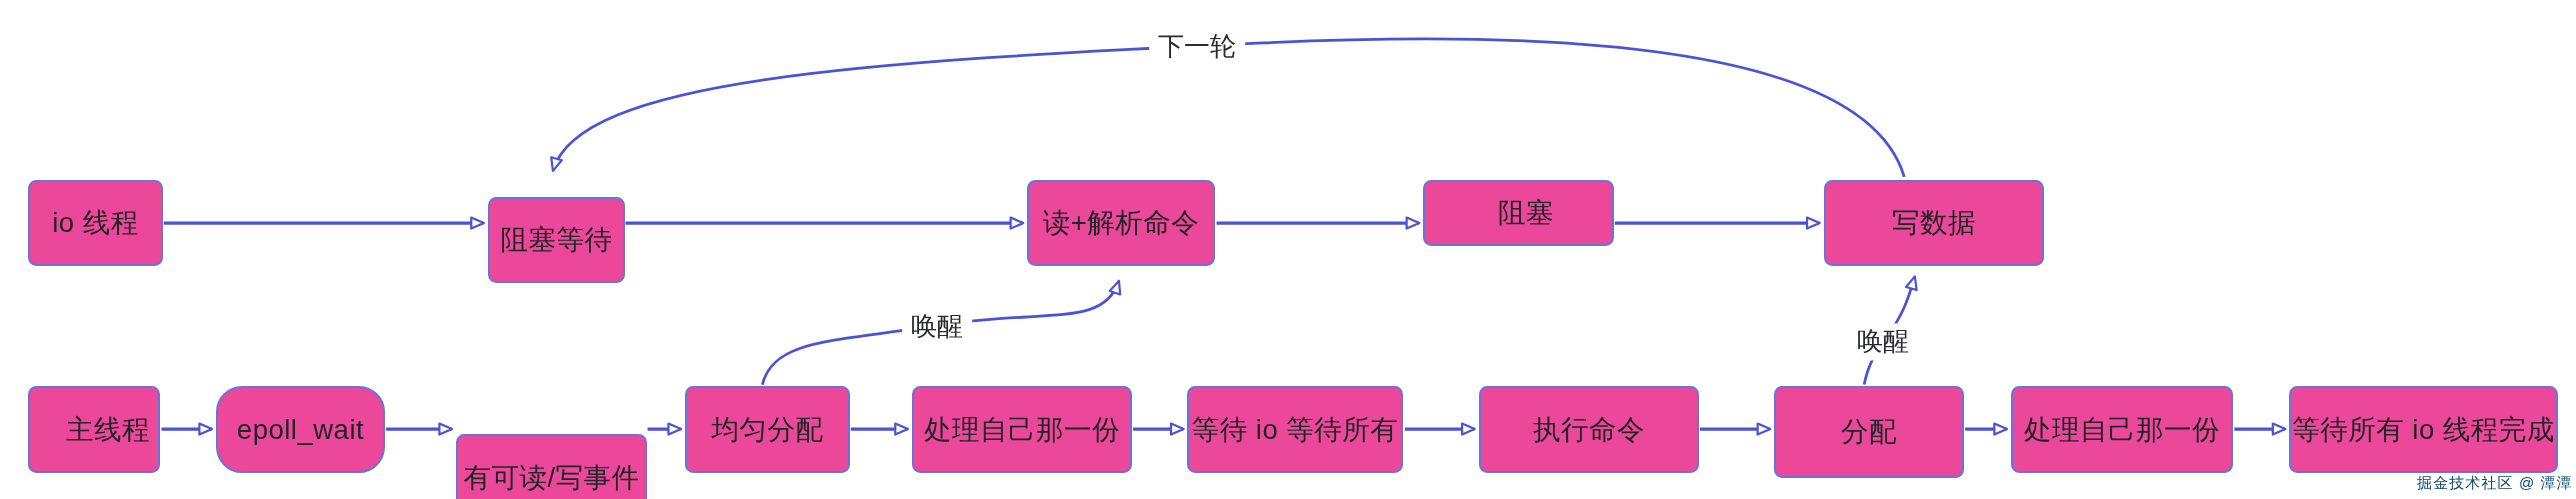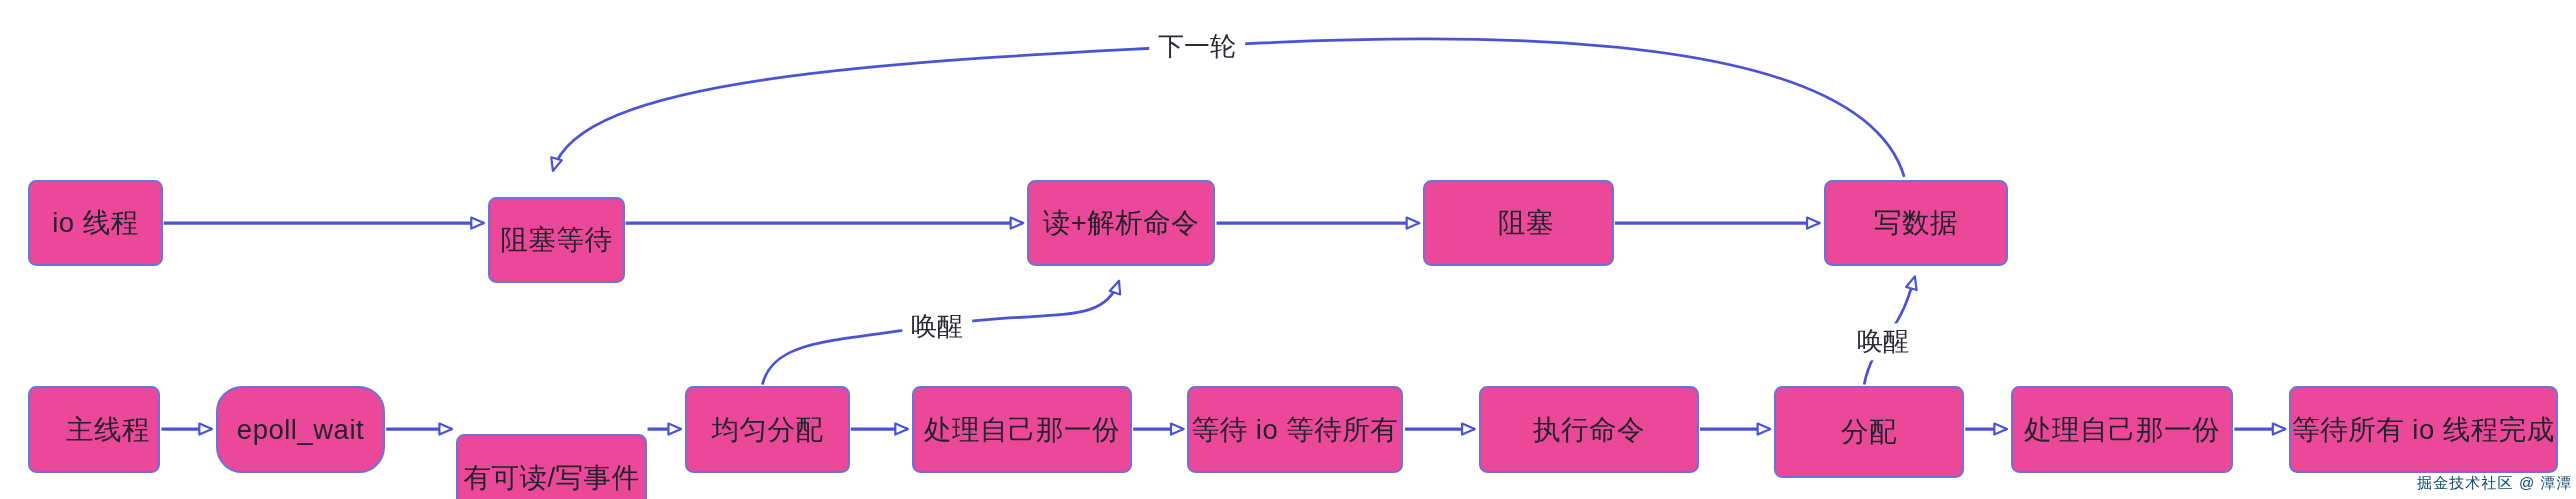--- a/index.html
+++ b/index.html
@@ -77,22 +77,22 @@
     <g stroke="#4a53d5" stroke-width="5" fill="none">
       <path d="M 3467,322 C 3400,95 2900,50 2300,78 C 1560,112 1055,145 1007,310" marker-end="url(#arrow)"></path>
       <path d="M 1388,700 C 1408,618 1515,622 1695,594 C 1905,560 2008,598 2037,512" marker-end="url(#arrow)"></path>
       <path d="M 3394,700 C 3402,660 3416,640 3437,611 C 3463,574 3473,549 3486,504" marker-end="url(#arrow)"></path>
     </g>
   </svg>
 
   <div class="node" style="left:28px;top:180px;width:135px;height:86px;">io 线程</div>
   <div class="node" style="left:488px;top:197px;width:137px;height:86px;">阻塞等待</div>
   <div class="node" style="left:1027px;top:180px;width:188px;height:86px;">读+解析命令</div>
-  <div class="node" style="left:1423px;top:180px;width:191px;height:86px;padding-left:15px;">阻塞</div>
-  <div class="node" style="left:1824px;top:180px;width:184px;height:86px;">写数据</div>
+  <div class="node" style="left:1423px;top:180px;width:191px;height:66px;padding-left:15px;">阻塞</div>
+  <div class="node" style="left:1824px;top:180px;width:220px;height:86px;">写数据</div>
 
   <div class="node" style="left:28px;top:386px;width:132px;height:87px;padding-left:28px;">主线程</div>
   <div class="node" style="left:216px;top:386px;width:169px;height:87px;border-radius:26px;">epoll_wait</div>
   <div class="node" style="left:456px;top:386px;width:191px;height:87px;margin-top:48px;">有可读/写事件</div>
   <div class="node" style="left:685px;top:386px;width:165px;height:87px;">均匀分配</div>
   <div class="node" style="left:912px;top:386px;width:220px;height:87px;">处理自己那一份</div>
   <div class="node" style="left:1187px;top:386px;width:216px;height:87px;">等待 io 等待所有</div>
   <div class="node" style="left:1479px;top:386px;width:220px;height:87px;">执行命令</div>
   <div class="node" style="left:1774px;top:386px;width:190px;height:92px;">分配</div>
   <div class="node" style="left:2011px;top:386px;width:222px;height:87px;">处理自己那一份</div>

